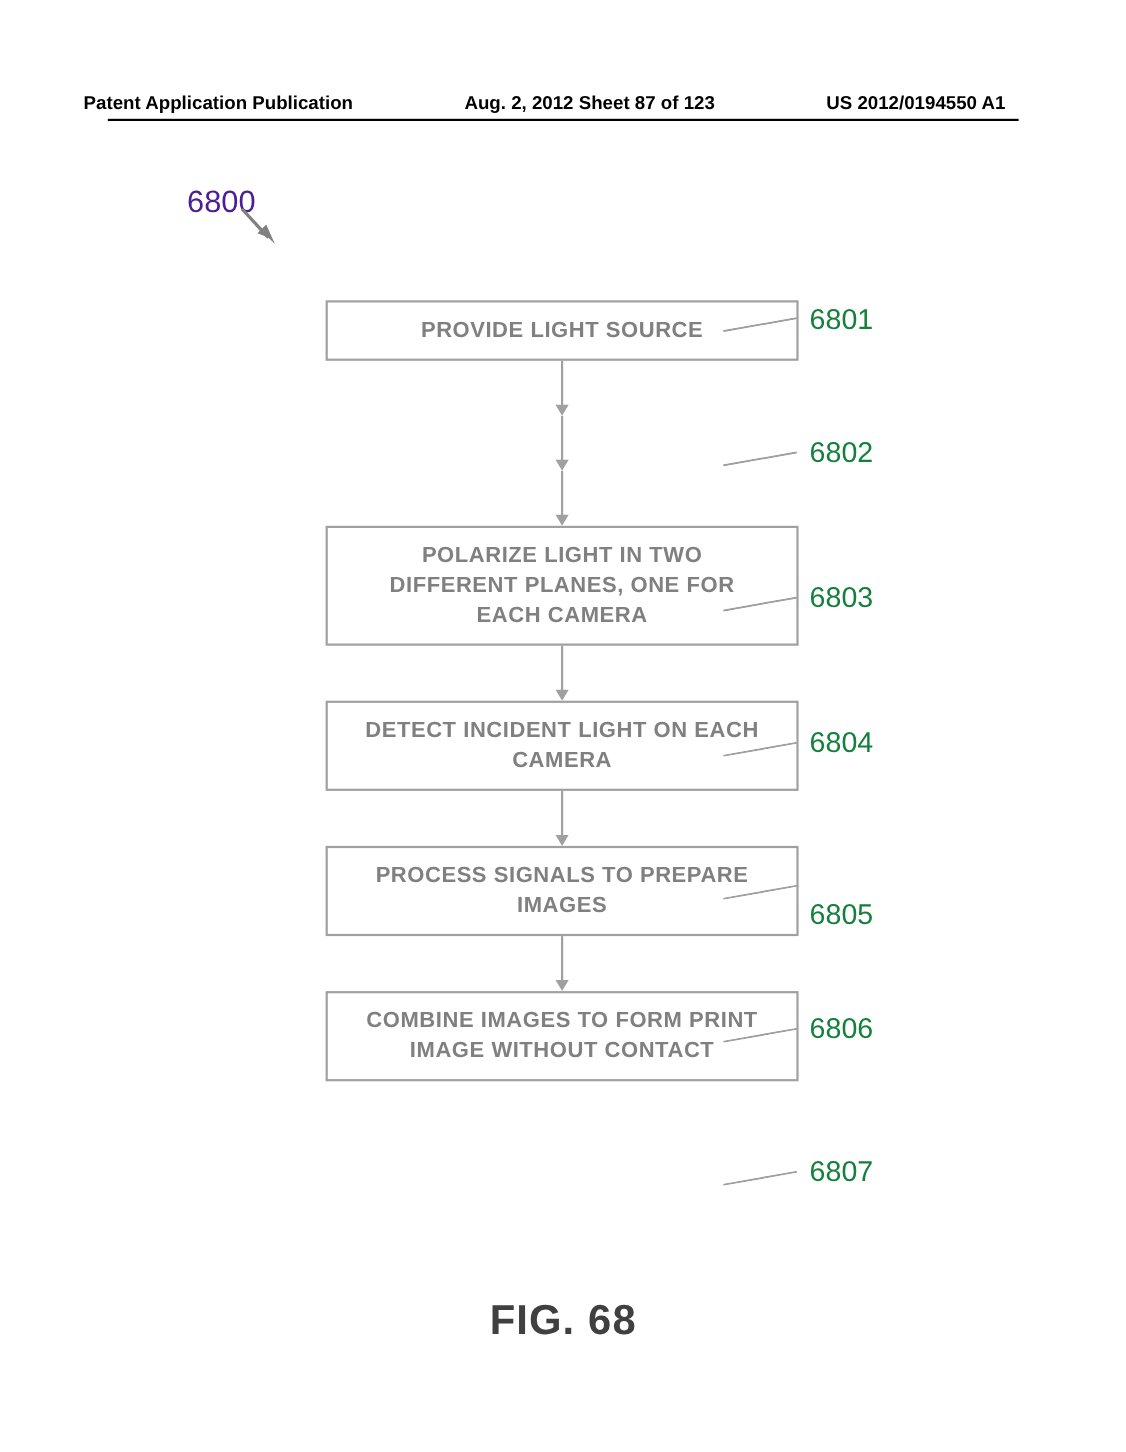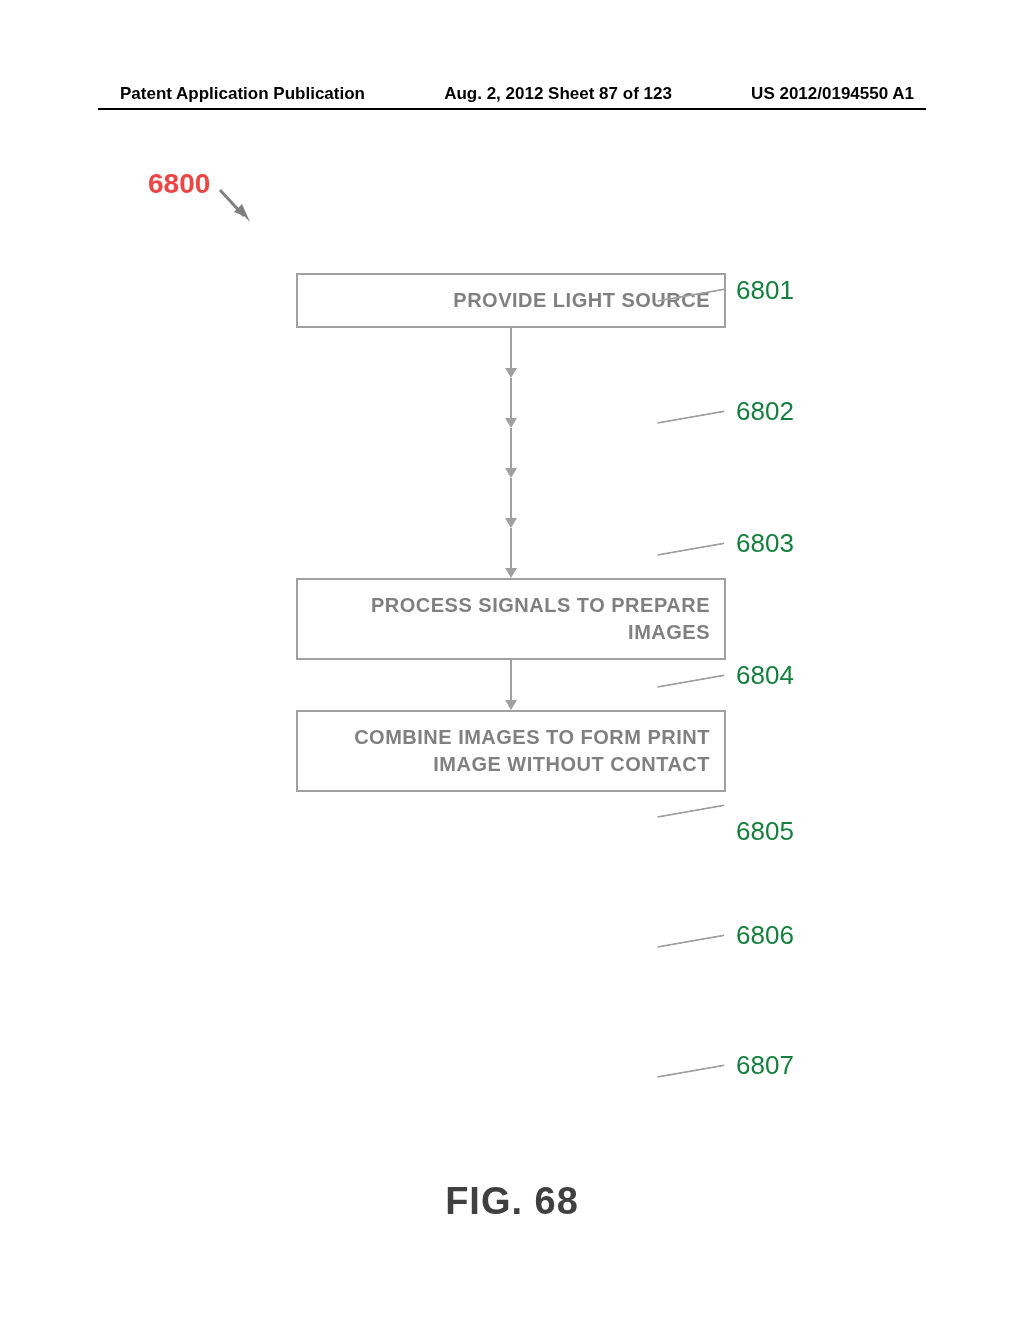--- a/index.html
+++ b/index.html
@@ -14,40 +14,40 @@
     font-family: Arial, Helvetica, sans-serif;
     position: relative;
   }
   .header {
     position: absolute;
     top: 84px;
     left: 0;
     right: 0;
     display: flex;
     justify-content: space-between;
-    padding: 0 110px 0 120px;
+    padding: 0 110px 0 76px;
     font-size: 17px;
     font-weight: bold;
     color: #000;
   }
   .header-divider {
     position: absolute;
     top: 108px;
     left: 98px;
     right: 98px;
     height: 2px;
     background: #000;
   }
   .figure-ref {
     position: absolute;
     top: 168px;
-    left: 148px;
+    left: 170px;
     font-size: 28px;
-    color: #ef4444;
-    font-weight: bold;
+    color: #4c1d95;
+    font-weight: normal;
   }
   .arrow-pointer {
     position: absolute;
     top: 186px;
     left: 216px;
     width: 36px;
     height: 40px;
   }
   .arrow-pointer svg {
     width: 100%;
@@ -58,22 +58,22 @@
     top: 273px;
     left: 226px;
     width: 570px;
     display: flex;
     flex-direction: column;
     align-items: center;
   }
   .flow-box {
     width: 430px;
     border: 2px solid #a0a0a0;
-    padding: 12px 14px;
-    text-align: right;
+    padding: 12px 27px;
+    text-align: center;
     font-size: 20px;
     font-weight: bold;
     color: #808080;
     letter-spacing: 0.5px;
     line-height: 1.35;
     background: #fff;
     position: relative;
   }
   .flow-arrow {
     width: 0;
@@ -157,21 +157,23 @@
     <line x1="4" y1="4" x2="28" y2="30" stroke="#808080" stroke-width="3"></line>
     <polygon points="28,30 18,26 26,18 34,36" fill="#808080"></polygon>
   </svg>
 </div>
 
 <div class="flowchart">
   <div class="flow-box"><span>PROVIDE LIGHT SOURCE</span></div>
   <div class="flow-arrow"></div>
   <div class="flow-arrow"></div>
   <div class="flow-arrow"></div>
+  <div class="flow-box"><span>POLARIZE LIGHT IN TWO DIFFERENT PLANES, ONE FOR EACH CAMERA</span></div>
   <div class="flow-arrow"></div>
+  <div class="flow-box"><span>DETECT INCIDENT LIGHT ON EACH CAMERA</span></div>
   <div class="flow-arrow"></div>
   <div class="flow-box"><span>PROCESS SIGNALS TO PREPARE IMAGES</span></div>
   <div class="flow-arrow"></div>
   <div class="flow-box"><span>COMBINE IMAGES TO FORM PRINT IMAGE WITHOUT CONTACT</span></div>
 </div>
 
 <div class="leader-line lead-1"></div>
 <div class="step-label lbl-1">6801</div>
 <div class="leader-line lead-2"></div>
 <div class="step-label lbl-2">6802</div>

